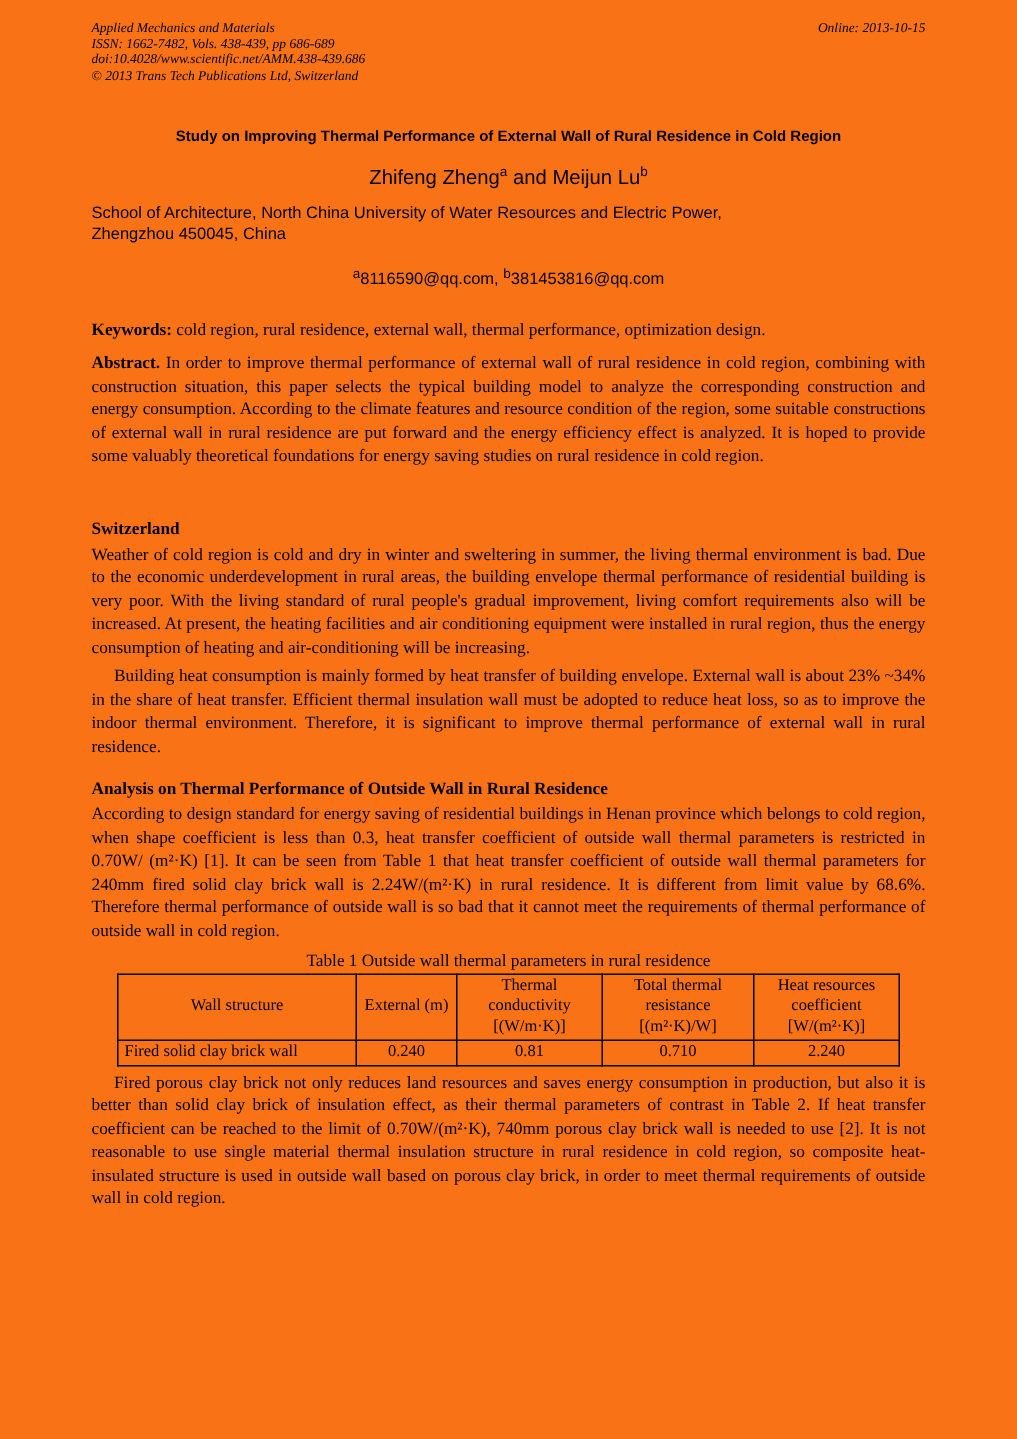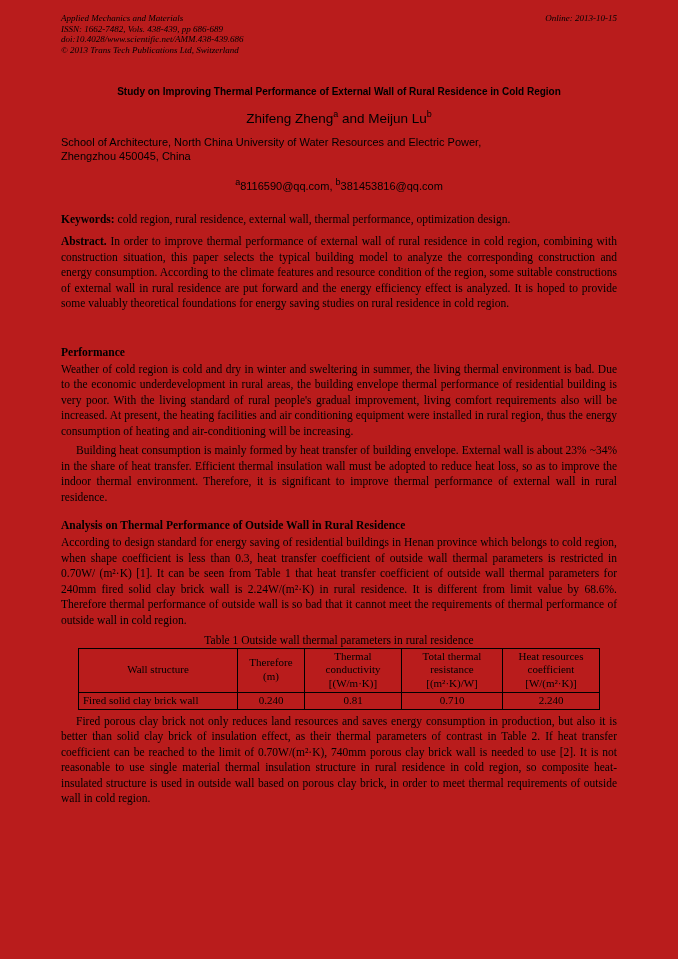--- a/index.html
+++ b/index.html
@@ -1,20 +1,20 @@
 <!DOCTYPE html>
 <html><head>
 <meta charset="utf-8">
 <style>
   html, body { margin: 0; padding: 0; background: #ffffff; }
   .page {
     width: 678px;
     height: 959px;
     box-sizing: border-box;
-    background: #b91c1c;
+    background: #f97316;
     padding: 13px 61px 18px 61px;
     font-family: "Liberation Serif", serif;
     color: #000;
     overflow: hidden;
   }
   .hdr { display: flex; justify-content: space-between; align-items: flex-start; }
   .hdr-left div, .hdr-right {
     font-style: italic;
     font-size: 9px;
     line-height: 1.18;
@@ -123,33 +123,33 @@
     <div>School of Architecture, North China University of Water Resources and Electric Power,</div>
     <div>Zhengzhou 450045, China</div>
   </div>
 
   <div class="emails"><sup>a</sup><span>8116590@qq.com, </span><sup>b</sup><span>381453816@qq.com</span></div>
 
   <div class="kw"><b>Keywords:</b><span> cold region, rural residence, external wall, thermal performance,  optimization design.</span></div>
 
   <div class="abstract"><b>Abstract.</b><span> In order to improve thermal performance of external wall of rural residence in cold region, combining with construction situation, this paper selects the typical building model to analyze the corresponding construction and energy consumption. According to the climate features and resource condition of the region, some suitable constructions of external wall in rural residence are put forward and the energy efficiency effect is analyzed. It is hoped to provide some valuably theoretical foundations for energy saving studies on rural residence in cold region.</span></div>
 
-  <div class="sec-head first">Performance</div>
+  <div class="sec-head first">Switzerland</div>
   <p class="para">Weather of cold region is cold and dry in winter and sweltering in summer, the living thermal environment is bad. Due to the economic underdevelopment in rural areas, the building envelope thermal performance of residential building is very poor. With the living standard of rural people's gradual improvement, living comfort requirements also will be increased. At present, the heating facilities and air conditioning equipment were installed in rural region, thus the energy consumption of heating and air-conditioning will be increasing.</p>
   <p class="para indent">Building heat consumption is mainly formed by heat transfer of building envelope. External wall is about 23% ~34% in the share of heat transfer. Efficient thermal insulation wall must be adopted to reduce heat loss, so as to improve the indoor thermal environment. Therefore, it is significant to improve thermal performance of external wall in rural residence.</p>
 
   <div class="sec-head second">Analysis on Thermal Performance of Outside Wall in Rural Residence</div>
   <p class="para">According to design standard for energy saving of residential buildings in Henan province which belongs to cold region, when shape coefficient is less than 0.3, heat transfer coefficient of outside wall thermal parameters is restricted in 0.70W/ (m²·K) [1]. It can be seen from Table 1 that heat transfer coefficient of outside wall thermal parameters for 240mm fired solid clay brick wall is 2.24W/(m²·K) in rural residence. It is different from limit value by 68.6%. Therefore thermal performance of outside wall is so bad that it cannot meet the requirements of thermal performance of outside wall in cold region.</p>
 
   <div class="tbl-caption">Table 1 Outside wall thermal parameters in rural residence</div>
   <table class="tbl">
     <thead>
       <tr>
         <th class="c0">Wall structure</th>
-        <th class="c1">Therefore (m)</th>
+        <th class="c1">External (m)</th>
         <th class="c2">Thermal conductivity [(W/m·K)]</th>
         <th class="c3">Total thermal resistance [(m²·K)/W]</th>
         <th class="c4">Heat resources coefficient [W/(m²·K)]</th>
       </tr>
     </thead>
     <tbody>
       <tr>
         <td class="left">Fired solid clay brick wall</td>
         <td>0.240</td>
         <td>0.81</td>

